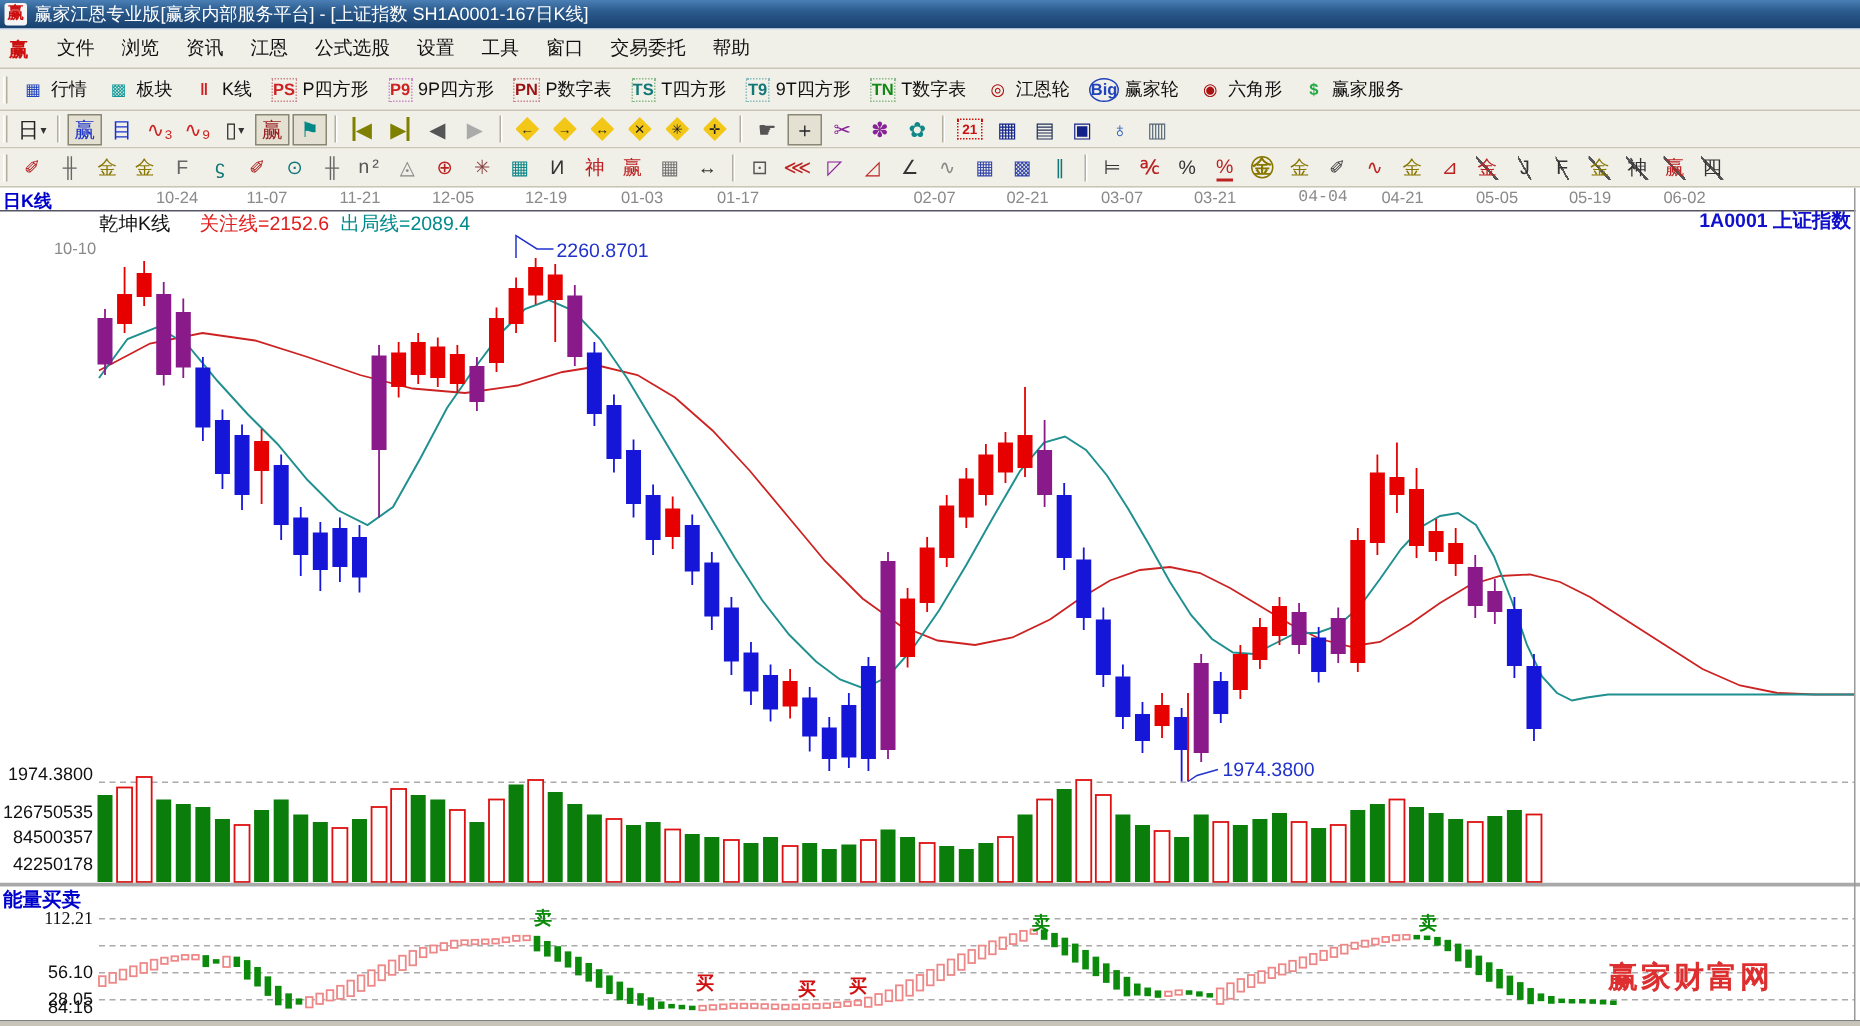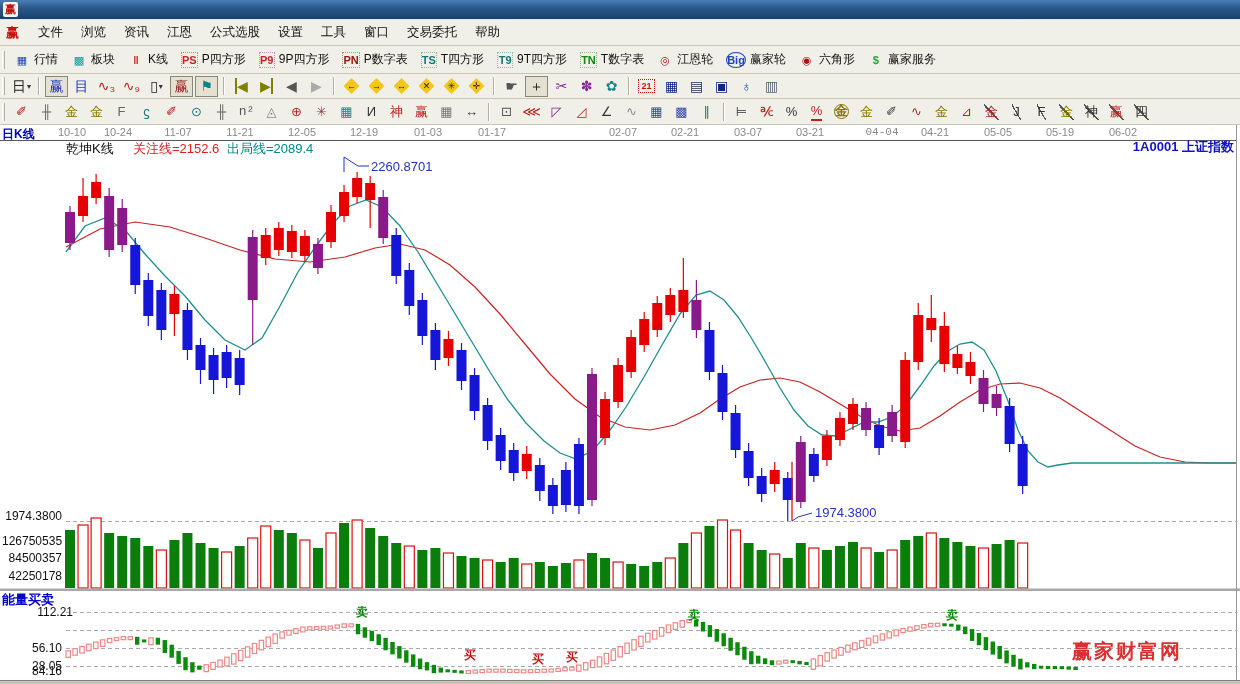--- a/index.html
+++ b/index.html
@@ -55,20 +55,21 @@
   .axis-label{position:absolute;width:60px;text-align:right;color:#111;font-size:12px;}
   .sig{position:absolute;font-size:12px;font-weight:bold;}
 </style>
 </head>
 <body>
 
 <div id="app">
 
   <div class="titlebar">
     <span class="app-logo">赢</span>
+    <span class="title-text">赢家江恩专业版[赢家内部服务平台] - [上证指数  SH1A0001-167日K线]</span>
   </div>
 
   <div class="menubar">
     <span class="menu-logo">赢</span>
     <span class="menu-items"><span class="menu-item">文件</span><span class="menu-item">浏览</span><span class="menu-item">资讯</span><span class="menu-item">江恩</span><span class="menu-item">公式选股</span><span class="menu-item">设置</span><span class="menu-item">工具</span><span class="menu-item">窗口</span><span class="menu-item">交易委托</span><span class="menu-item">帮助</span></span>
   </div>
 
   <div class="toolbar tb1">
     <span class="grip"></span>
     <span class="tb-items">
@@ -762,42 +763,42 @@
     <div class="overlay" id="labels">
       <div class="lbl period">日K线</div>
       <div class="lbl kname">乾坤K线</div>
       <div class="lbl attn">关注线=2152.6</div>
       <div class="lbl exit">出局线=2089.4</div>
       <div class="lbl sym">1A0001  上证指数</div>
       <div class="lbl annot" id="peak-annot" style="left: 371px; top: 34px;">2260.8701</div>
       <div class="lbl annot" id="low-annot" style="left: 815px; top: 380px;">1974.3800</div>
       <div class="lbl indname">能量买卖</div>
       <div class="lbl watermark">赢家财富网</div>
-    <div class="date-tick" style="left: 50px;">10-10</div>
+    <div class="date-tick" style="left: 28px; margin-top: 34px;">10-10</div>
         <div class="date-tick" style="left: 96px;">10-24</div>
         <div class="date-tick" style="left: 156px;">11-07</div>
         <div class="date-tick" style="left: 218px;">11-21</div>
         <div class="date-tick" style="left: 280px;">12-05</div>
         <div class="date-tick" style="left: 342px;">12-19</div>
         <div class="date-tick" style="left: 406px;">01-03</div>
         <div class="date-tick" style="left: 470px;">01-17</div>
         <div class="date-tick" style="left: 601px;">02-07</div>
         <div class="date-tick" style="left: 663px;">02-21</div>
         <div class="date-tick" style="left: 726px;">03-07</div>
         <div class="date-tick" style="left: 788px;">03-21</div>
         <div class="date-tick" style="left: 860px; font-family: Liberation Mono, monospace;">04-04</div>
         <div class="date-tick" style="left: 913px;">04-21</div>
         <div class="date-tick" style="left: 976px;">05-05</div>
         <div class="date-tick" style="left: 1038px;">05-19</div>
         <div class="date-tick" style="left: 1101px;">06-02</div>
         <div class="axis-label" style="left: 2px; top: 384px;">1974.3800</div>
         <div class="axis-label" style="left: 2px; top: 409px;">126750535</div>
         <div class="axis-label" style="left: 2px; top: 426px;">84500357</div>
         <div class="axis-label" style="left: 2px; top: 444px;">42250178</div>
-        <div class="axis-label" style="left: 13px; top: 480px;">112.21</div>
+        <div class="axis-label" style="left: 2px; top: 480px; font-family: Liberation Serif, serif;">112.21</div>
         <div class="axis-label" style="left: 2px; top: 498px; margin-top: 41px;">84.16</div>
         <div class="axis-label" style="left: 2px; top: 516px;">56.10</div>
         <div class="axis-label" style="left: 2px; top: 534px;">28.05</div>
         <div class="sig" style="color: rgb(10, 138, 10); left: 356px; top: 479px;">卖</div>
         <div class="sig" style="color: rgb(10, 138, 10); left: 688px; top: 482px;">卖</div>
         <div class="sig" style="color: rgb(10, 138, 10); left: 946px; top: 482px;">卖</div>
         <div class="sig" style="color: rgb(208, 16, 16); left: 464px; top: 522px;">买</div>
         <div class="sig" style="color: rgb(208, 16, 16); left: 532px; top: 526px;">买</div>
         <div class="sig" style="color: rgb(208, 16, 16); left: 566px; top: 524px;">买</div>
       </div>

